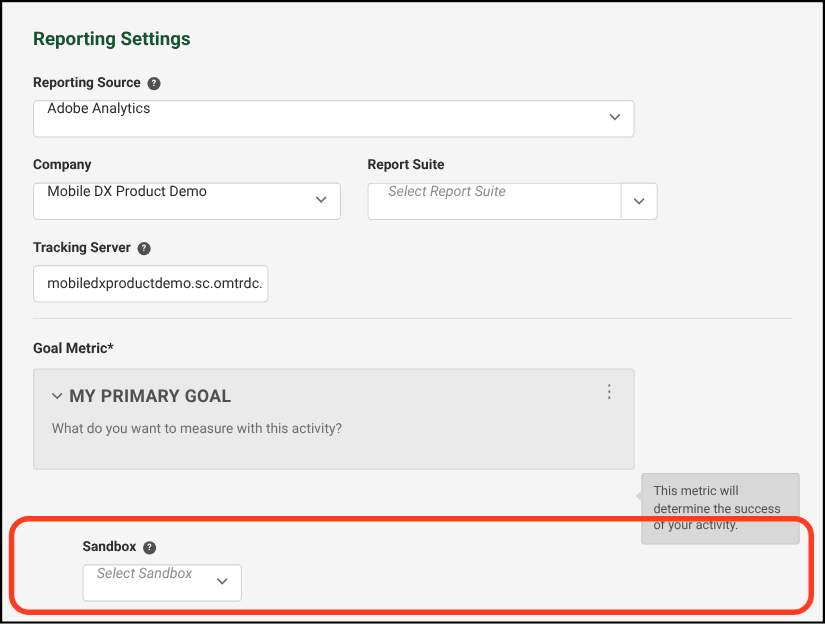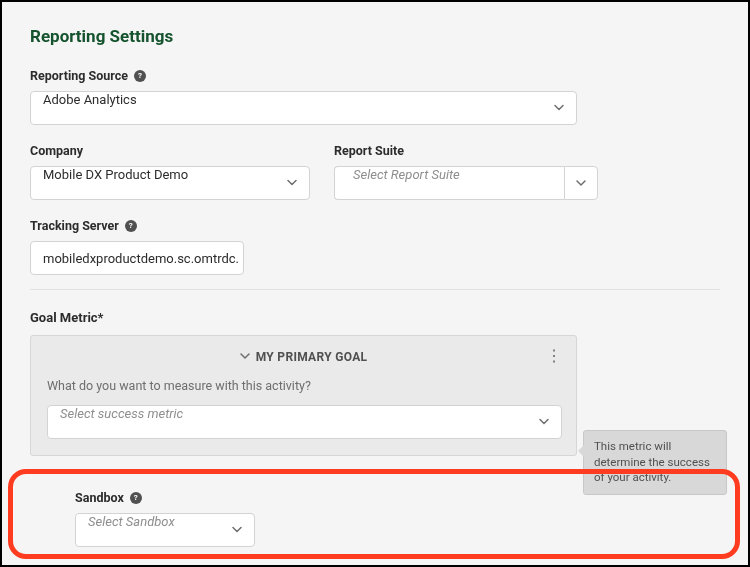--- a/index.html
+++ b/index.html
@@ -20,21 +20,21 @@
   .input-text {
     height: 34px; background: #fff; border: 1px solid #d3d3d3; border-radius: 4px;
     padding: 0 12px; font-size: 13px; color: #2c2c2c; display: flex; align-items: center;
   }
   .divider { height: 1px; background: #e1e1e1; margin: 8px 0 20px 0; }
   .goal-metric-label { font-size: 13px; font-weight: 700; color: #2c2c2c; margin-bottom: 10px; }
   .goal-panel {
     background: #eaeaea; border: 1px solid #d6d6d6; border-radius: 3px; padding: 14px 16px 16px 16px;
     width: 547px; position: relative;
   }
-  .goal-header { display: flex; align-items: center; font-size: 12px; font-weight: 700; letter-spacing: .3px; color: #505050; margin-bottom: 14px; justify-content: center; }
+  .goal-header { display: flex; align-items: center; font-size: 16px; font-weight: 700; letter-spacing: .3px; color: #505050; margin-bottom: 14px; }
   .goal-header .chev { margin-right: 6px; }
   .goal-menu { position: absolute; right: 14px; top: 12px; color: #6e6e6e; cursor: pointer; font-size: 16px; line-height: 1; }
   .goal-question { font-size: 12.5px; color: #6e6e6e; margin-bottom: 12px; }
   .tooltip {
     position: absolute; left: 581px; top: 428px; width: 144px; background: #d8d8d8;
     border: 1px solid #c8c8c8; border-radius: 3px; padding: 8px 10px; font-size: 11.5px;
     color: #505050; line-height: 1.35;
   }
   .tooltip::before {
     content: ""; position: absolute; left: -6px; top: 14px; width: 0; height: 0;
@@ -122,38 +122,30 @@
     <div class="goal-header">
       <span class="chev">
         <svg class="chevron-svg" viewBox="0 0 10 10">
             <path d="M1 3 L5 7 L9 3" stroke="#6e6e6e" stroke-width="1.5" fill="none" stroke-linecap="round"></path>
           </svg>
       </span>
       <span>MY PRIMARY GOAL</span>
     </div>
     <div class="goal-menu">⋮</div>
     <div class="goal-question">What do you want to measure with this activity?</div>
-    <div class="select" style="width:515px;">
-      <span class="placeholder">Select success metric</span>
-      <span class="chevron">
-        <svg class="chevron-svg" viewBox="0 0 10 10">
-            <path d="M1 3 L5 7 L9 3" stroke="#6e6e6e" stroke-width="1.5" fill="none" stroke-linecap="round"></path>
-          </svg>
-      </span>
-    </div>
   </div>
 
   <div class="tooltip">This metric will determine the success of your activity.</div>
 
   <div class="sandbox-section">
     <div class="field-label">
       <span>Sandbox</span>
       <span class="help-icon">?</span>
     </div>
-    <div class="select" style="width:180px;">
+    <div class="select" style="width:145px;">
       <span class="placeholder">Select Sandbox</span>
       <span class="chevron">
         <svg class="chevron-svg" viewBox="0 0 10 10">
             <path d="M1 3 L5 7 L9 3" stroke="#6e6e6e" stroke-width="1.5" fill="none" stroke-linecap="round"></path>
           </svg>
       </span>
     </div>
   </div>
 
   <div class="sandbox-highlight"></div>

